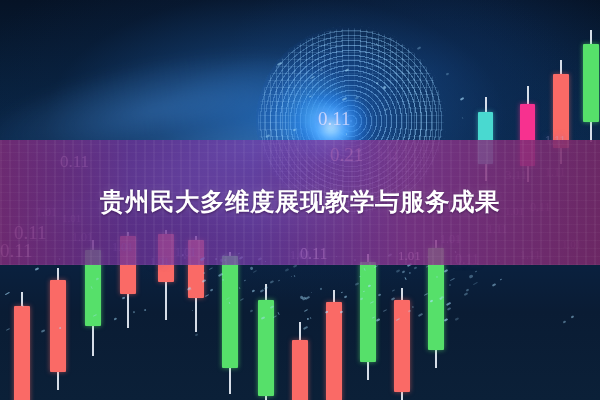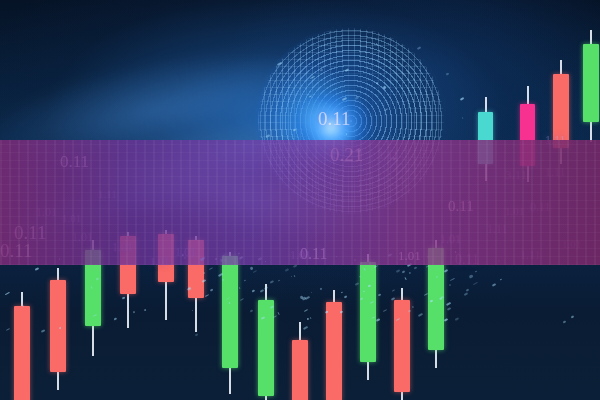--- a/index.html
+++ b/index.html
@@ -394,15 +394,16 @@
       <div class="num dim" style="left: 505px; top: 205px; font-size: 11px;">1.01</div>
       <div class="num dim" style="left: 530px; top: 200px; font-size: 12px;">0.11</div>
       <div class="num dim" style="left: 150px; top: 255px; font-size: 11px;">1.01</div>
       <div class="num dim" style="left: 562px; top: 238px; font-size: 11px;">1.01</div>
     </div>
 
   <div class="band"></div>
   <div class="band-tex"></div>
 
   <div class="headline">
+    <div class="line line2">贵州民大多维度展现教学与服务成果</div>
   </div>
 
 </div>
 
 </body></html>

